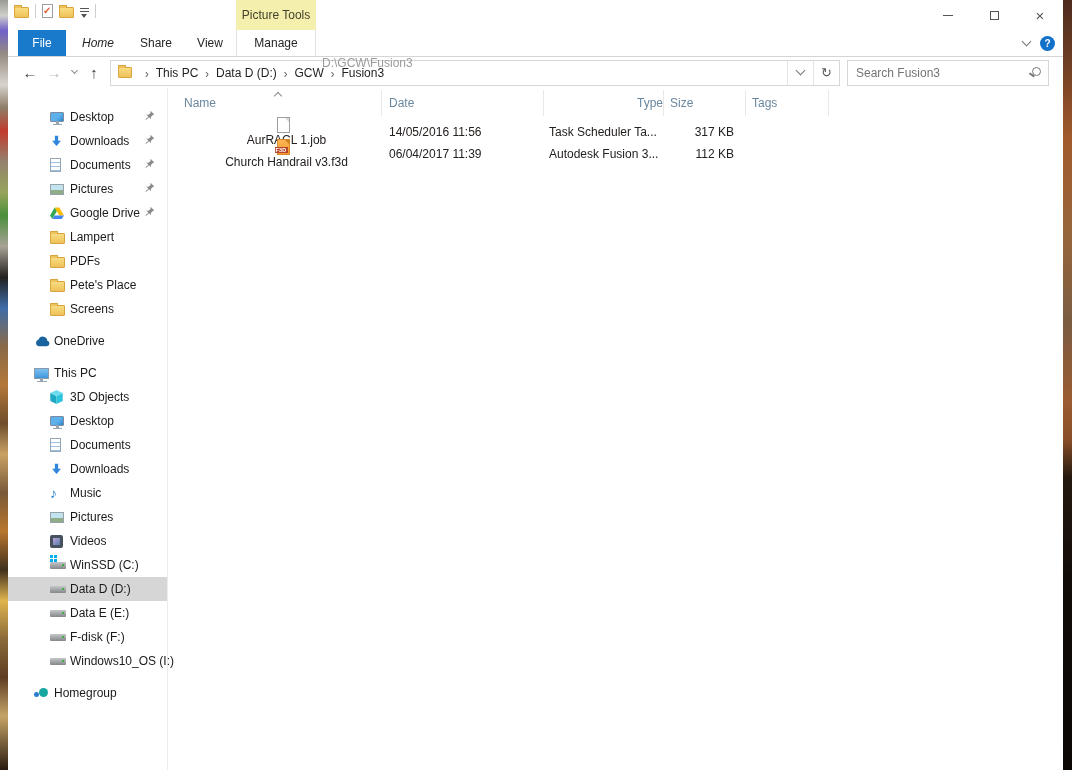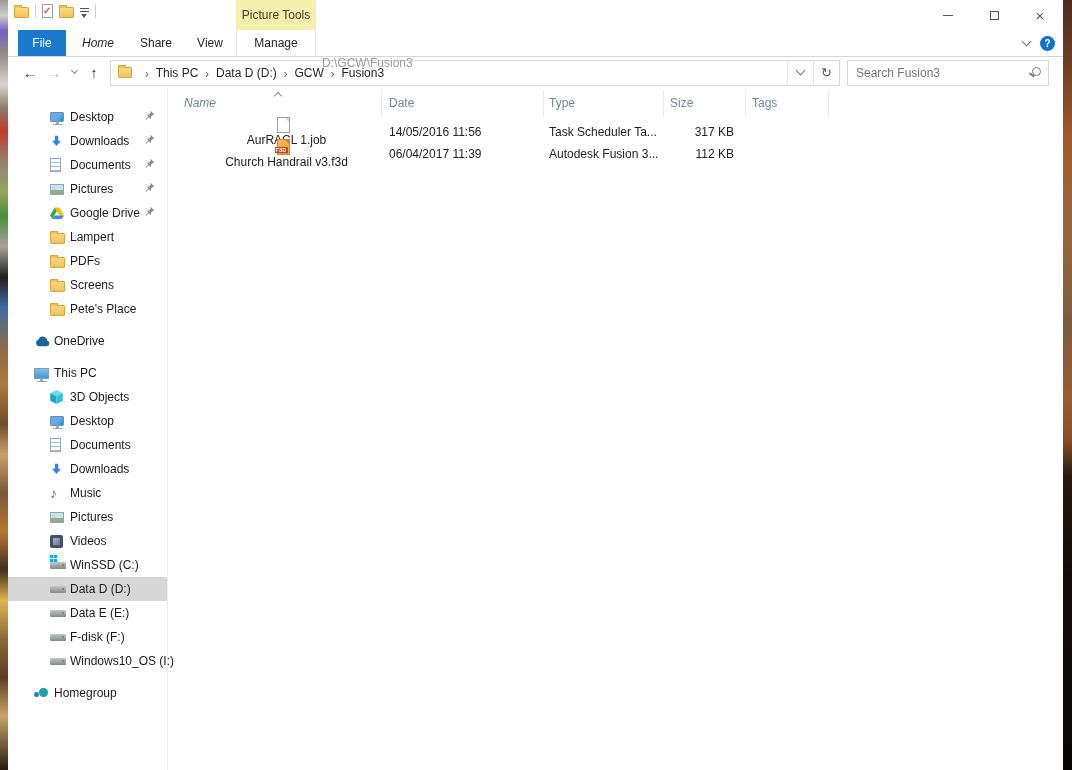--- a/index.html
+++ b/index.html
@@ -98,23 +98,23 @@
   .ico-net { width:14px; height:10px; background:linear-gradient(#58a8e0,#2f7ec2); border:1px solid #8292a2; }
   .ico-net::before { content:""; position:absolute; left:-3px; bottom:-3px; width:8px; height:8px; border-radius:50%; background:#49b6c4; border:1px solid #2e8a96; }
   .ico-home { width:15px; height:12px; }
   .ico-home::before { content:""; position:absolute; left:0; top:5px; width:5px; height:5px; border-radius:50%; background:#2d7dd2; }
   .ico-home::after { content:""; position:absolute; right:1px; top:1px; width:9px; height:9px; border-radius:50%; background:#18a7a0; }
 
   
   .filearea { flex:1; padding-top:2px; }
   .hrow { display:flex; height:26px; }
   .hcell { position:relative; font-size:12px; color:#6a87a0; border-right:1px solid #e8e8e8; display:flex; align-items:center; }
-  .hc-name { width:214px; padding-left:16px;font-style:italic; }
+  .hc-name { width:214px; padding-left:16px; }
   .hc-date { width:162px; padding-left:7px; }
-  .hc-type { width:120px; padding-left:5px; }
+  .hc-type { width:120px; padding-left:5px;justify-content:flex-end; }
   .hc-size { width:82px; padding-left:6px; }
   .hc-tags { width:83px; padding-left:6px; }
   .sort-caret { position:absolute; top:3px; left:50%; width:6px; height:6px; border-left:1px solid #8a8a8a; border-top:1px solid #8a8a8a; transform:rotate(45deg); }
   .rows { margin-top:5px; }
   .frow { display:flex; height:22px; align-items:center; font-size:12px; color:#24211f; }
   .fc { overflow:hidden; white-space:nowrap;flex-direction:column; }
   .fc-name { width:214px; padding-left:16px; display:flex; align-items:center; }
   .fc-name .nm { margin-left:7px; }
   .fc-date { width:162px; padding-left:7px; }
   .fc-type { width:120px; padding-left:5px; }
@@ -267,27 +267,27 @@
       <div class="titem child">
         <span class="ticon">
             <span class="ico ico-folder"></span>
           </span>
         <span class="tlabel">PDFs</span>
       </div>
       <div class="titem child">
         <span class="ticon">
             <span class="ico ico-folder"></span>
           </span>
+        <span class="tlabel">Pete's Place</span>
+      </div>
+      <div class="titem child">
+        <span class="ticon">
+            <span class="ico ico-folder"></span>
+          </span>
         <span class="tlabel">Screens</span>
-      </div>
-      <div class="titem child">
-        <span class="ticon">
-            <span class="ico ico-folder"></span>
-          </span>
-        <span class="tlabel">Pete's Place</span>
       </div>
 
       <div class="titem top gap">
         <span class="ticon">
             <svg class="ico-cloud" width="16" height="11" viewBox="0 0 22 14">
               <path d="M6 13.5h11.5a3.8 3.8 0 0 0 .8-7.5A6.2 6.2 0 0 0 6.3 4.3 4.8 4.8 0 0 0 6 13.5z" fill="#19649f"></path>
             </svg>
           </span>
         <span class="tlabel">OneDrive</span>
       </div>

